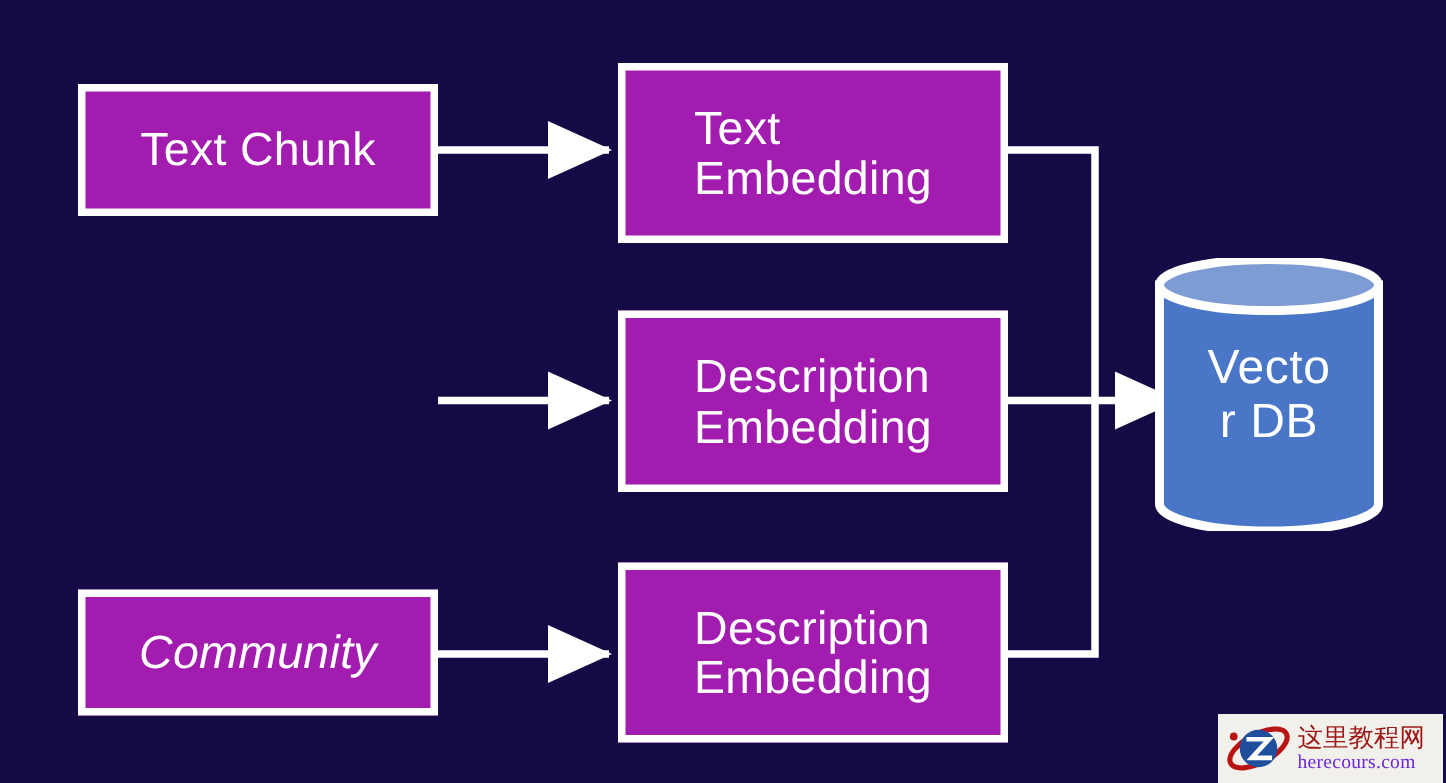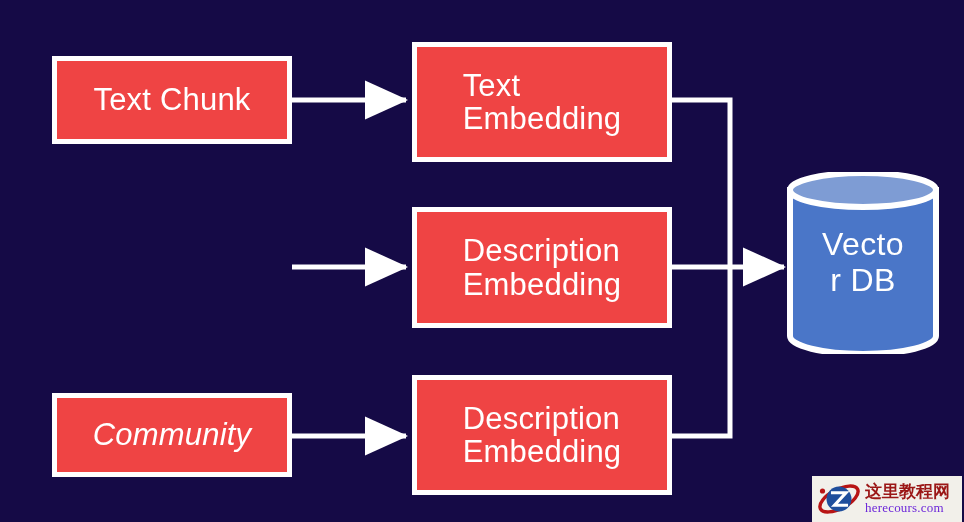--- a/index.html
+++ b/index.html
@@ -15,21 +15,21 @@
     position: relative;
     width: 964px;
     height: 522px;
     background: #150a46;
     overflow: hidden;
   }
   .node-box {
     position: absolute;
     box-sizing: border-box;
     border: 5px solid #ffffff;
-    background: #ef4444;
+    background: #a21caf;
     display: flex;
     align-items: center;
     color: #ffffff;
     line-height: 1.08;
     letter-spacing: 0.2px;
   }
   .node-box.center-text {
     justify-content: center;
     text-align: center;
   }
@@ -62,21 +62,21 @@
     position: absolute;
     left: 0; top: 0;
     width: 964px;
     height: 522px;
     pointer-events: none;
   }
 
   
   #vector-db {
     position: absolute;
-    left: 785px;
+    left: 768px;
     top: 172px;
     width: 156px;
     height: 182px;
   }
   #vector-db svg { display: block; }
   #vector-db-label {
     position: absolute;
     left: 0;
     top: 0;
     width: 156px;
@@ -108,21 +108,21 @@
   #watermark-mark { width: 48px; height: 42px; flex: none; }
   #watermark-text {
     display: flex;
     flex-direction: column;
     justify-content: center;
     margin-left: 2px;
   }
   #watermark-cn {
     color: #9b1616;
     font-size: 17px;
-    font-weight: bold;
+    font-weight: normal;
     letter-spacing: 0px;
     line-height: 1.05;
   }
   #watermark-url {
     color: #6d28d9;
     font-family: "Liberation Serif", serif;
     font-size: 13px;
     line-height: 1.1;
     letter-spacing: 0.2px;
   }

